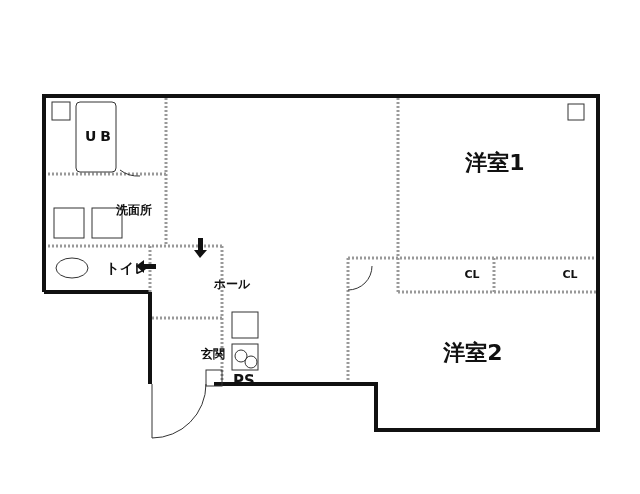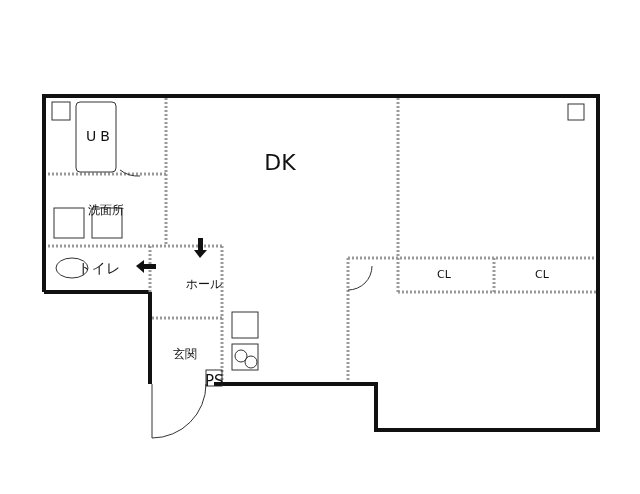--- a/index.html
+++ b/index.html
@@ -1,22 +1,22 @@
 <!DOCTYPE html>
 <html><head>
 <meta charset="utf-8">
 <style>
   html, body { margin: 0; padding: 0; background: #ffffff; }
   body { width: 640px; height: 494px; position: relative; overflow: hidden;
          font-family: "DejaVu Sans", sans-serif; color: #111; }
   svg { position: absolute; left: 0; top: 0; }
-  .lbl { position: absolute; text-align: center; white-space: nowrap; color: #111; }
+  .lbl { position: absolute; text-align: center; white-space: nowrap; color: #111; font-weight: bold; }
   .big { font-size: 22px; line-height: 30px; }
   .mid { font-size: 14px; }
-  .sm { font-size: 11px; }
+  .sm { font-size: 11px; margin-left: 28px; }
 </style>
 </head>
 <body>
 
 <svg width="640" height="494" viewBox="0 0 640 494">
 
   <g stroke="#111" stroke-width="4" fill="none">
     <polyline points="44,292 44,96 598,96 598,430 376,430 376,384 214,384"></polyline>
     <line x1="44" y1="292" x2="150" y2="292"></line>
     <line x1="150" y1="292" x2="150" y2="384"></line>
@@ -55,27 +55,28 @@
 
   <g fill="#111">
     <rect x="198" y="238" width="5" height="12"></rect>
     <polygon points="194,250 207,250 200,258"></polygon>
     <rect x="144" y="264" width="12" height="5"></rect>
     <polygon points="144,260 144,273 136,266"></polygon>
   </g>
 </svg>
 
 <div class="lbl big" style="left:230px;top:148px;width:100px;">
-  <div>DK</div>
 </div>
 
 <div class="lbl big" style="left:440px;top:148px;width:110px;">
+  <div>洋室1</div>
 </div>
 
 <div class="lbl big" style="left:418px;top:338px;width:110px;">
+  <div>洋室2</div>
 </div>
 
 <div class="lbl mid" style="left:80px;top:128px;width:40px;letter-spacing:4px;">UB</div>
 <div class="lbl sm" style="left:76px;top:202px;width:60px;font-size:12px;">洗面所</div>
 <div class="lbl sm" style="left:74px;top:260px;width:50px;font-size:14px;">トイレ</div>
 <div class="lbl sm" style="left:184px;top:276px;width:40px;font-size:12px;">ホール</div>
 <div class="lbl sm" style="left:165px;top:346px;width:40px;font-size:12px;">玄関</div>
 <div class="lbl sm" style="left:205px;top:372px;width:18px;font-size:15px;">PS</div>
 <div class="lbl sm" style="left:432px;top:268px;width:24px;">CL</div>
 <div class="lbl sm" style="left:530px;top:268px;width:24px;">CL</div>

